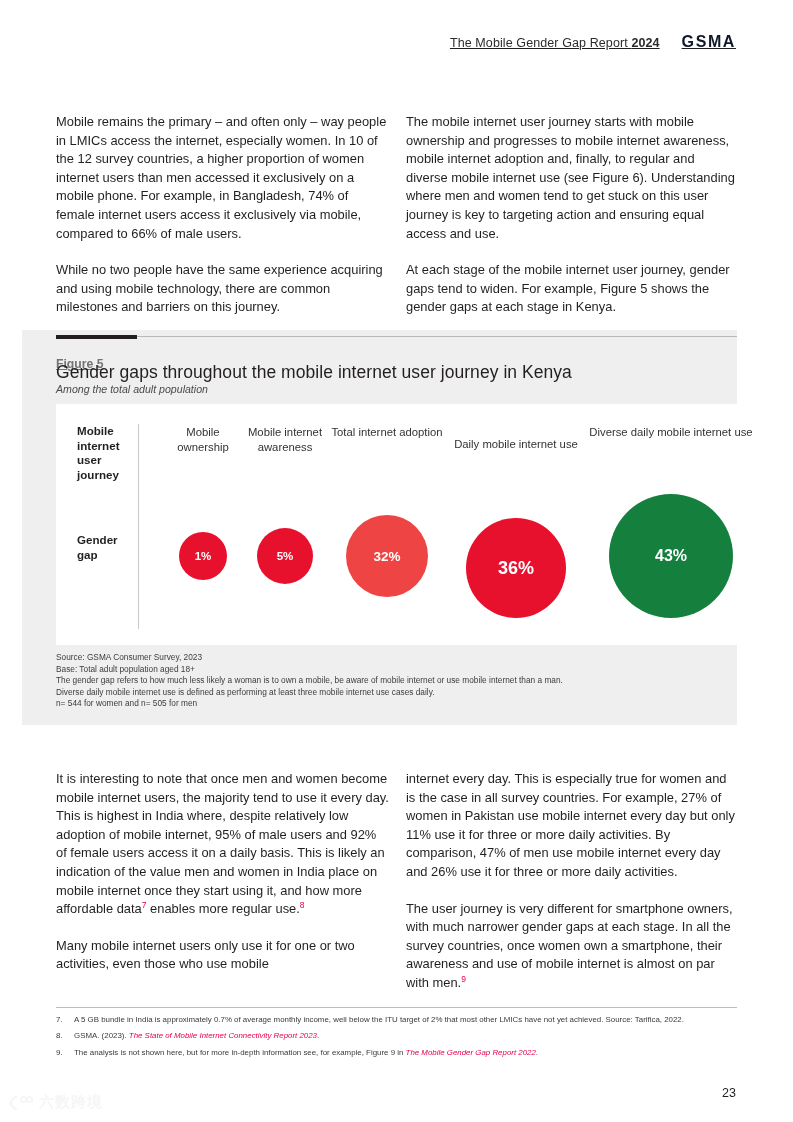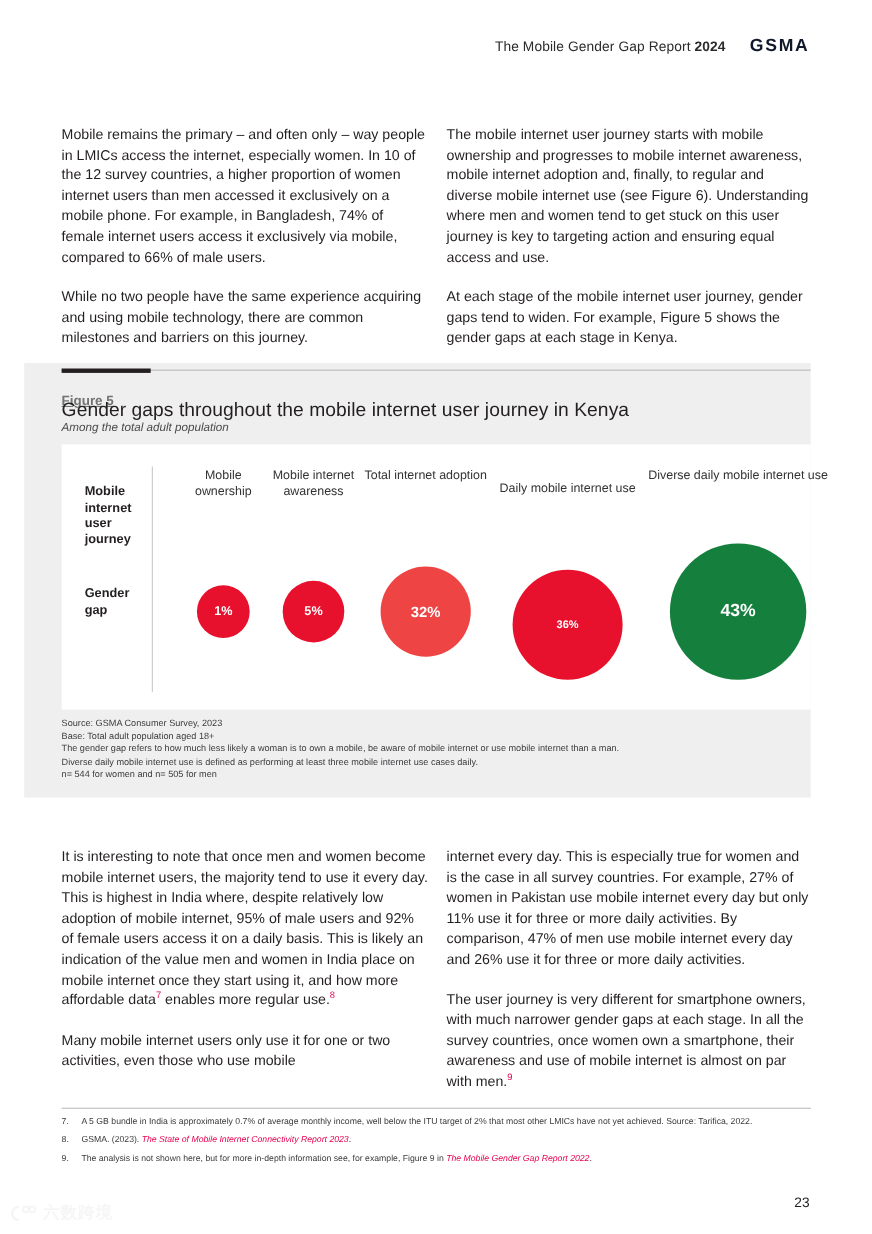--- a/index.html
+++ b/index.html
@@ -17,20 +17,21 @@
   }
 
   
   .page-header {
     position: absolute;
     top: 33px;
     right: 57px;
     display: flex;
     align-items: baseline;
     gap: 22px;
+    text-decoration: underline;
   }
   .header-title {
     font-size: 12.5px;
     color: #2b2b2b;
     letter-spacing: 0.1px;
   }
   .header-title b { font-weight: 700; }
   .gsma-logo {
     font-size: 16px;
     font-weight: 700;
@@ -132,21 +133,21 @@
     height: 205px;
     background: #c9c9cb;
   }
   .rowlabel {
     position: absolute;
     font-weight: 700;
     font-size: 11.6px;
     line-height: 14.6px;
     color: #231f20;
   }
-  .rowlabel-journey { left: 21px; top: 20px; width: 62px; margin-top: 16px; }
+  .rowlabel-journey { left: 21px; top: 20px; width: 62px; }
   .rowlabel-gap     { left: 21px; top: 129px; width: 62px; }
 
   .stages {
     position: absolute;
     left: 96px;
     top: 14px;
     width: 578px;
     height: 222px;
   }
   .stage {
@@ -287,21 +288,21 @@
       <div class="stage" style="left: 92px; width: 82px;">
         <div class="stage-label">Mobile internet awareness</div>
         <div class="bubble" style="width: 56px; height: 56px; left: 13px; top: 110px; background: rgb(232, 17, 45); color: rgb(255, 255, 255); font-size: 11.5px;">5%</div>
       </div>
       <div class="stage" style="left: 171px; width: 128px;">
         <div class="stage-label">Total internet adoption</div>
         <div class="bubble" style="width: 82px; height: 82px; left: 23px; top: 97px; background: #ef4444; color: rgb(255, 255, 255); font-size: 13.5px;">32%</div>
       </div>
       <div class="stage" style="left: 293px; width: 142px; margin-top: 12px;">
         <div class="stage-label">Daily mobile internet use</div>
-        <div class="bubble" style="width: 100px; height: 100px; left: 21px; top: 88px; background: rgb(232, 17, 45); color: rgb(255, 255, 255); font-size: 10px;">36%</div>
+        <div class="bubble" style="width: 100px; height: 100px; left: 21px; top: 88px; background: rgb(232, 17, 45); color: rgb(255, 255, 255); font-size: 18px;">36%</div>
       </div>
       <div class="stage" style="left: 434px; width: 170px;">
         <div class="stage-label">Diverse daily mobile internet use</div>
         <div class="bubble" style="width: 124px; height: 124px; left: 23px; top: 76px; background: #15803d; color: rgb(255, 255, 255); font-size: 16px;">43%</div>
       </div>
     </div>
 </div>
 
 <div class="notes">
   <div>Source: GSMA Consumer Survey, 2023</div>

